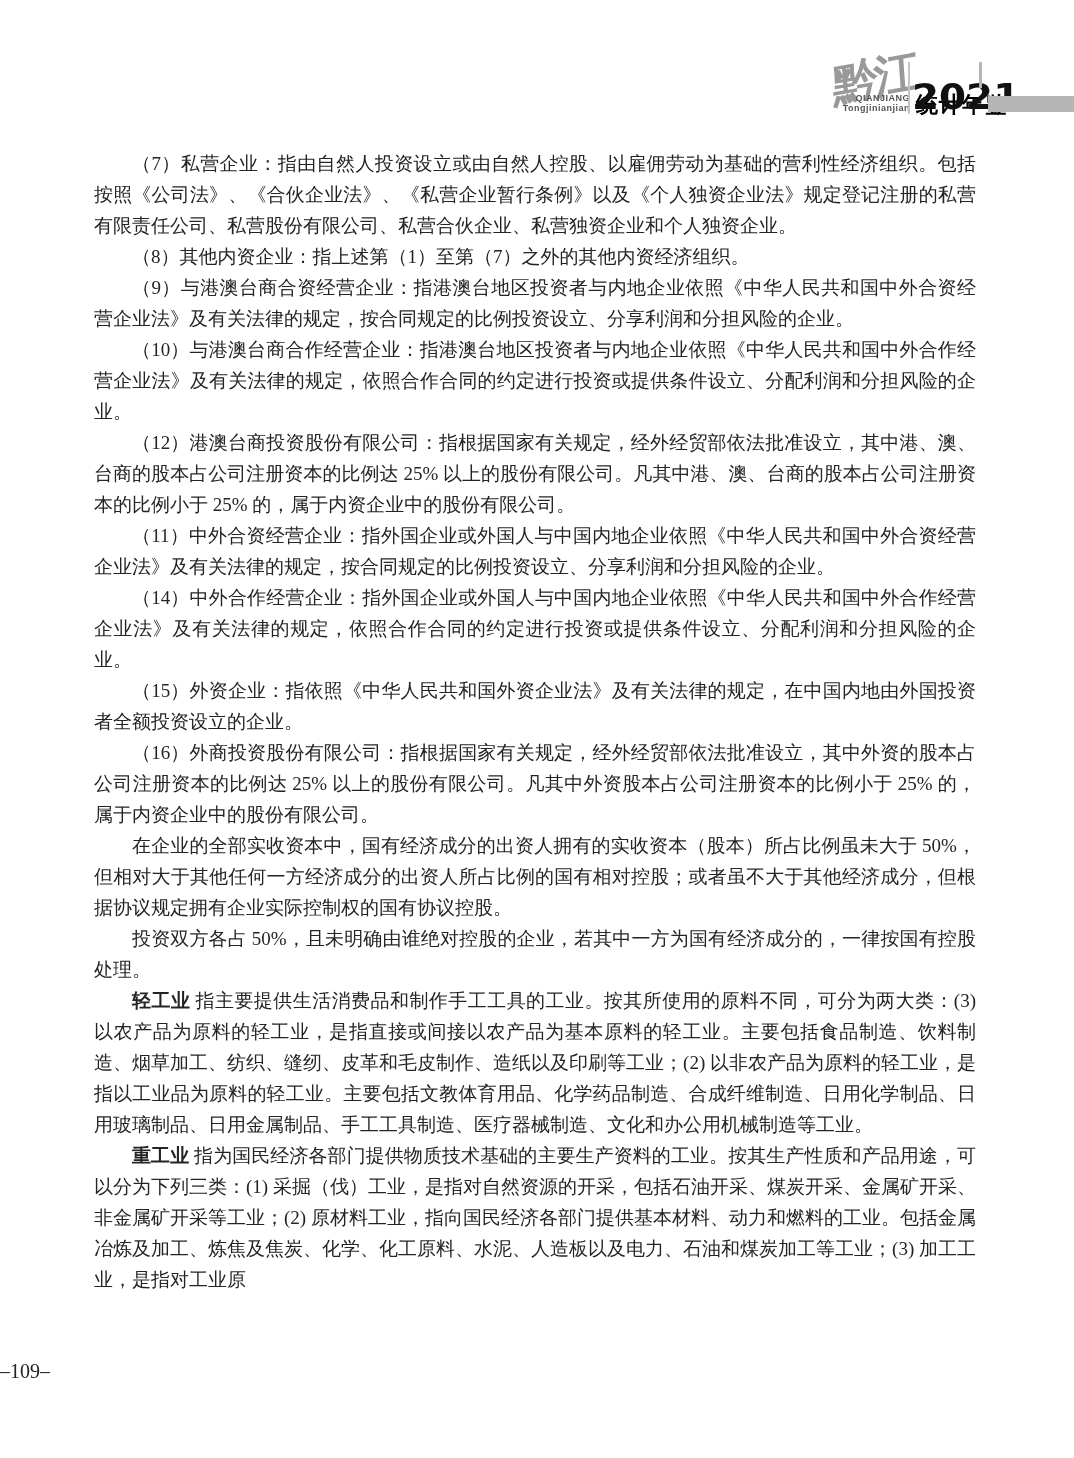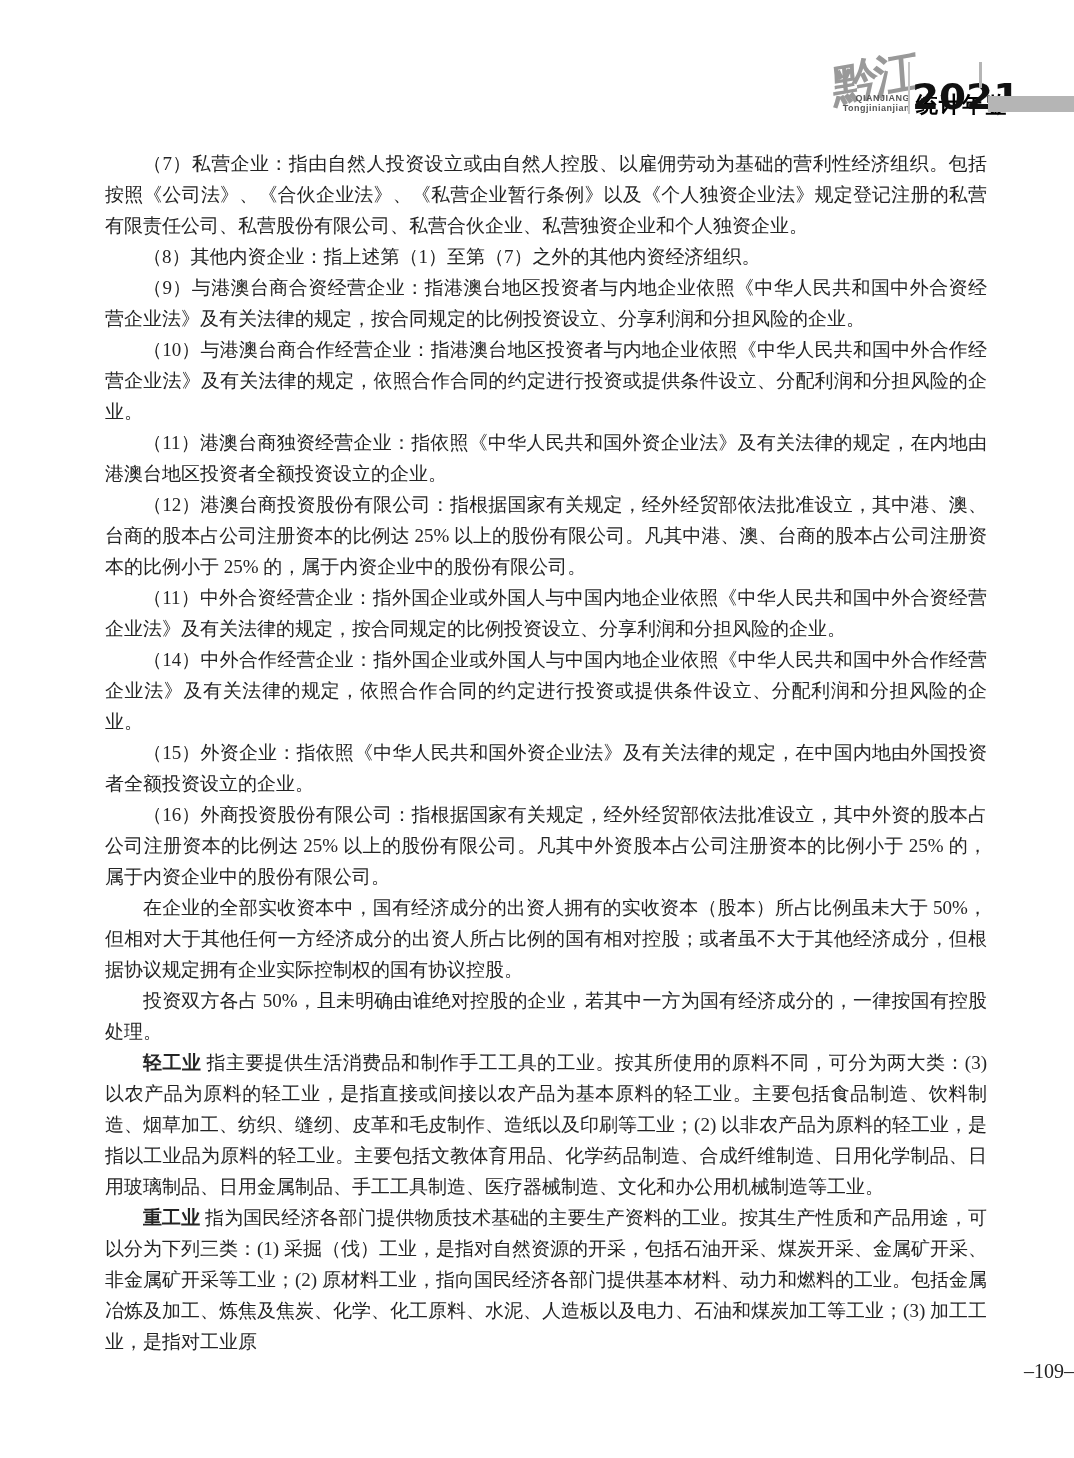--- a/index.html
+++ b/index.html
@@ -56,37 +56,37 @@
     position:absolute; left:979px; top:62px;
     width:3px; height:26px; background:#b5b5b5;
   }
   .header-rule {
     position:absolute; left:988px; top:96px;
     width:86px; height:16px; background:#b5b5b5;
   }
 
   
   .content {
-    position:absolute; left:105px; top:148px; width:882px;
+    position:absolute; left:94px; top:148px; width:882px;
   }
   .content p {
     margin:0; padding:0;
     text-indent:2em;
     text-align:justify;
     font-size:19px;
     line-height:31px;
     color:#242424;
   }
   .lead { font-weight:bold; }
   .lead:empty { display:none; }
 
   
   .page-number {
     position:absolute; left:0; right:0; top:1360px;
-    text-align:right;
+    text-align:left;
     font-size:20px; color:#222222;
     font-family:"Liberation Serif","DejaVu Serif",serif;
   }
 </style>
 </head>
 <body>
 
 <div class="page">
 
   <div class="logo-calli">黔江</div>
@@ -98,21 +98,20 @@
   <div class="yearbook-title">统计年鉴</div>
   <div class="yearbook-year">2021</div>
   <div class="header-tick"></div>
   <div class="header-rule"></div>
 
   <div class="content">
     <p><span>（7）私营企业：指由自然人投资设立或由自然人控股、以雇佣劳动为基础的营利性经济组织。包括按照《公司法》、《合伙企业法》、《私营企业暂行条例》以及《个人独资企业法》规定登记注册的私营有限责任公司、私营股份有限公司、私营合伙企业、私营独资企业和个人独资企业。</span></p>
     <p><span>（8）其他内资企业：指上述第（1）至第（7）之外的其他内资经济组织。</span></p>
     <p><span>（9）与港澳台商合资经营企业：指港澳台地区投资者与内地企业依照《中华人民共和国中外合资经营企业法》及有关法律的规定，按合同规定的比例投资设立、分享利润和分担风险的企业。</span></p>
     <p><span>（10）与港澳台商合作经营企业：指港澳台地区投资者与内地企业依照《中华人民共和国中外合作经营企业法》及有关法律的规定，依照合作合同的约定进行投资或提供条件设立、分配利润和分担风险的企业。</span></p>
-    <p><span>（11）港澳台商独资经营企业：指依照《中华人民共和国外资企业法》及有关法律的规定，在内地由港澳台地区投资者全额投资设立的企业。</span></p>
     <p><span>（12）港澳台商投资股份有限公司：指根据国家有关规定，经外经贸部依法批准设立，其中港、澳、台商的股本占公司注册资本的比例达 25% 以上的股份有限公司。凡其中港、澳、台商的股本占公司注册资本的比例小于 25% 的，属于内资企业中的股份有限公司。</span></p>
     <p><span>（11）中外合资经营企业：指外国企业或外国人与中国内地企业依照《中华人民共和国中外合资经营企业法》及有关法律的规定，按合同规定的比例投资设立、分享利润和分担风险的企业。</span></p>
     <p><span>（14）中外合作经营企业：指外国企业或外国人与中国内地企业依照《中华人民共和国中外合作经营企业法》及有关法律的规定，依照合作合同的约定进行投资或提供条件设立、分配利润和分担风险的企业。</span></p>
     <p><span>（15）外资企业：指依照《中华人民共和国外资企业法》及有关法律的规定，在中国内地由外国投资者全额投资设立的企业。</span></p>
     <p><span>（16）外商投资股份有限公司：指根据国家有关规定，经外经贸部依法批准设立，其中外资的股本占公司注册资本的比例达 25% 以上的股份有限公司。凡其中外资股本占公司注册资本的比例小于 25% 的，属于内资企业中的股份有限公司。</span></p>
     <p><span>在企业的全部实收资本中，国有经济成分的出资人拥有的实收资本（股本）所占比例虽未大于 50%，但相对大于其他任何一方经济成分的出资人所占比例的国有相对控股；或者虽不大于其他经济成分，但根据协议规定拥有企业实际控制权的国有协议控股。</span></p>
     <p><span>投资双方各占 50%，且未明确由谁绝对控股的企业，若其中一方为国有经济成分的，一律按国有控股处理。</span></p>
     <p><span class="lead">轻工业</span><span> 指主要提供生活消费品和制作手工工具的工业。按其所使用的原料不同，可分为两大类：(3) 以农产品为原料的轻工业，是指直接或间接以农产品为基本原料的轻工业。主要包括食品制造、饮料制造、烟草加工、纺织、缝纫、皮革和毛皮制作、造纸以及印刷等工业；(2) 以非农产品为原料的轻工业，是指以工业品为原料的轻工业。主要包括文教体育用品、化学药品制造、合成纤维制造、日用化学制品、日用玻璃制品、日用金属制品、手工工具制造、医疗器械制造、文化和办公用机械制造等工业。</span></p>
     <p><span class="lead">重工业</span><span> 指为国民经济各部门提供物质技术基础的主要生产资料的工业。按其生产性质和产品用途，可以分为下列三类：(1) 采掘（伐）工业，是指对自然资源的开采，包括石油开采、煤炭开采、金属矿开采、非金属矿开采等工业；(2) 原材料工业，指向国民经济各部门提供基本材料、动力和燃料的工业。包括金属冶炼及加工、炼焦及焦炭、化学、化工原料、水泥、人造板以及电力、石油和煤炭加工等工业；(3) 加工工业，是指对工业原</span></p>
   </div>

